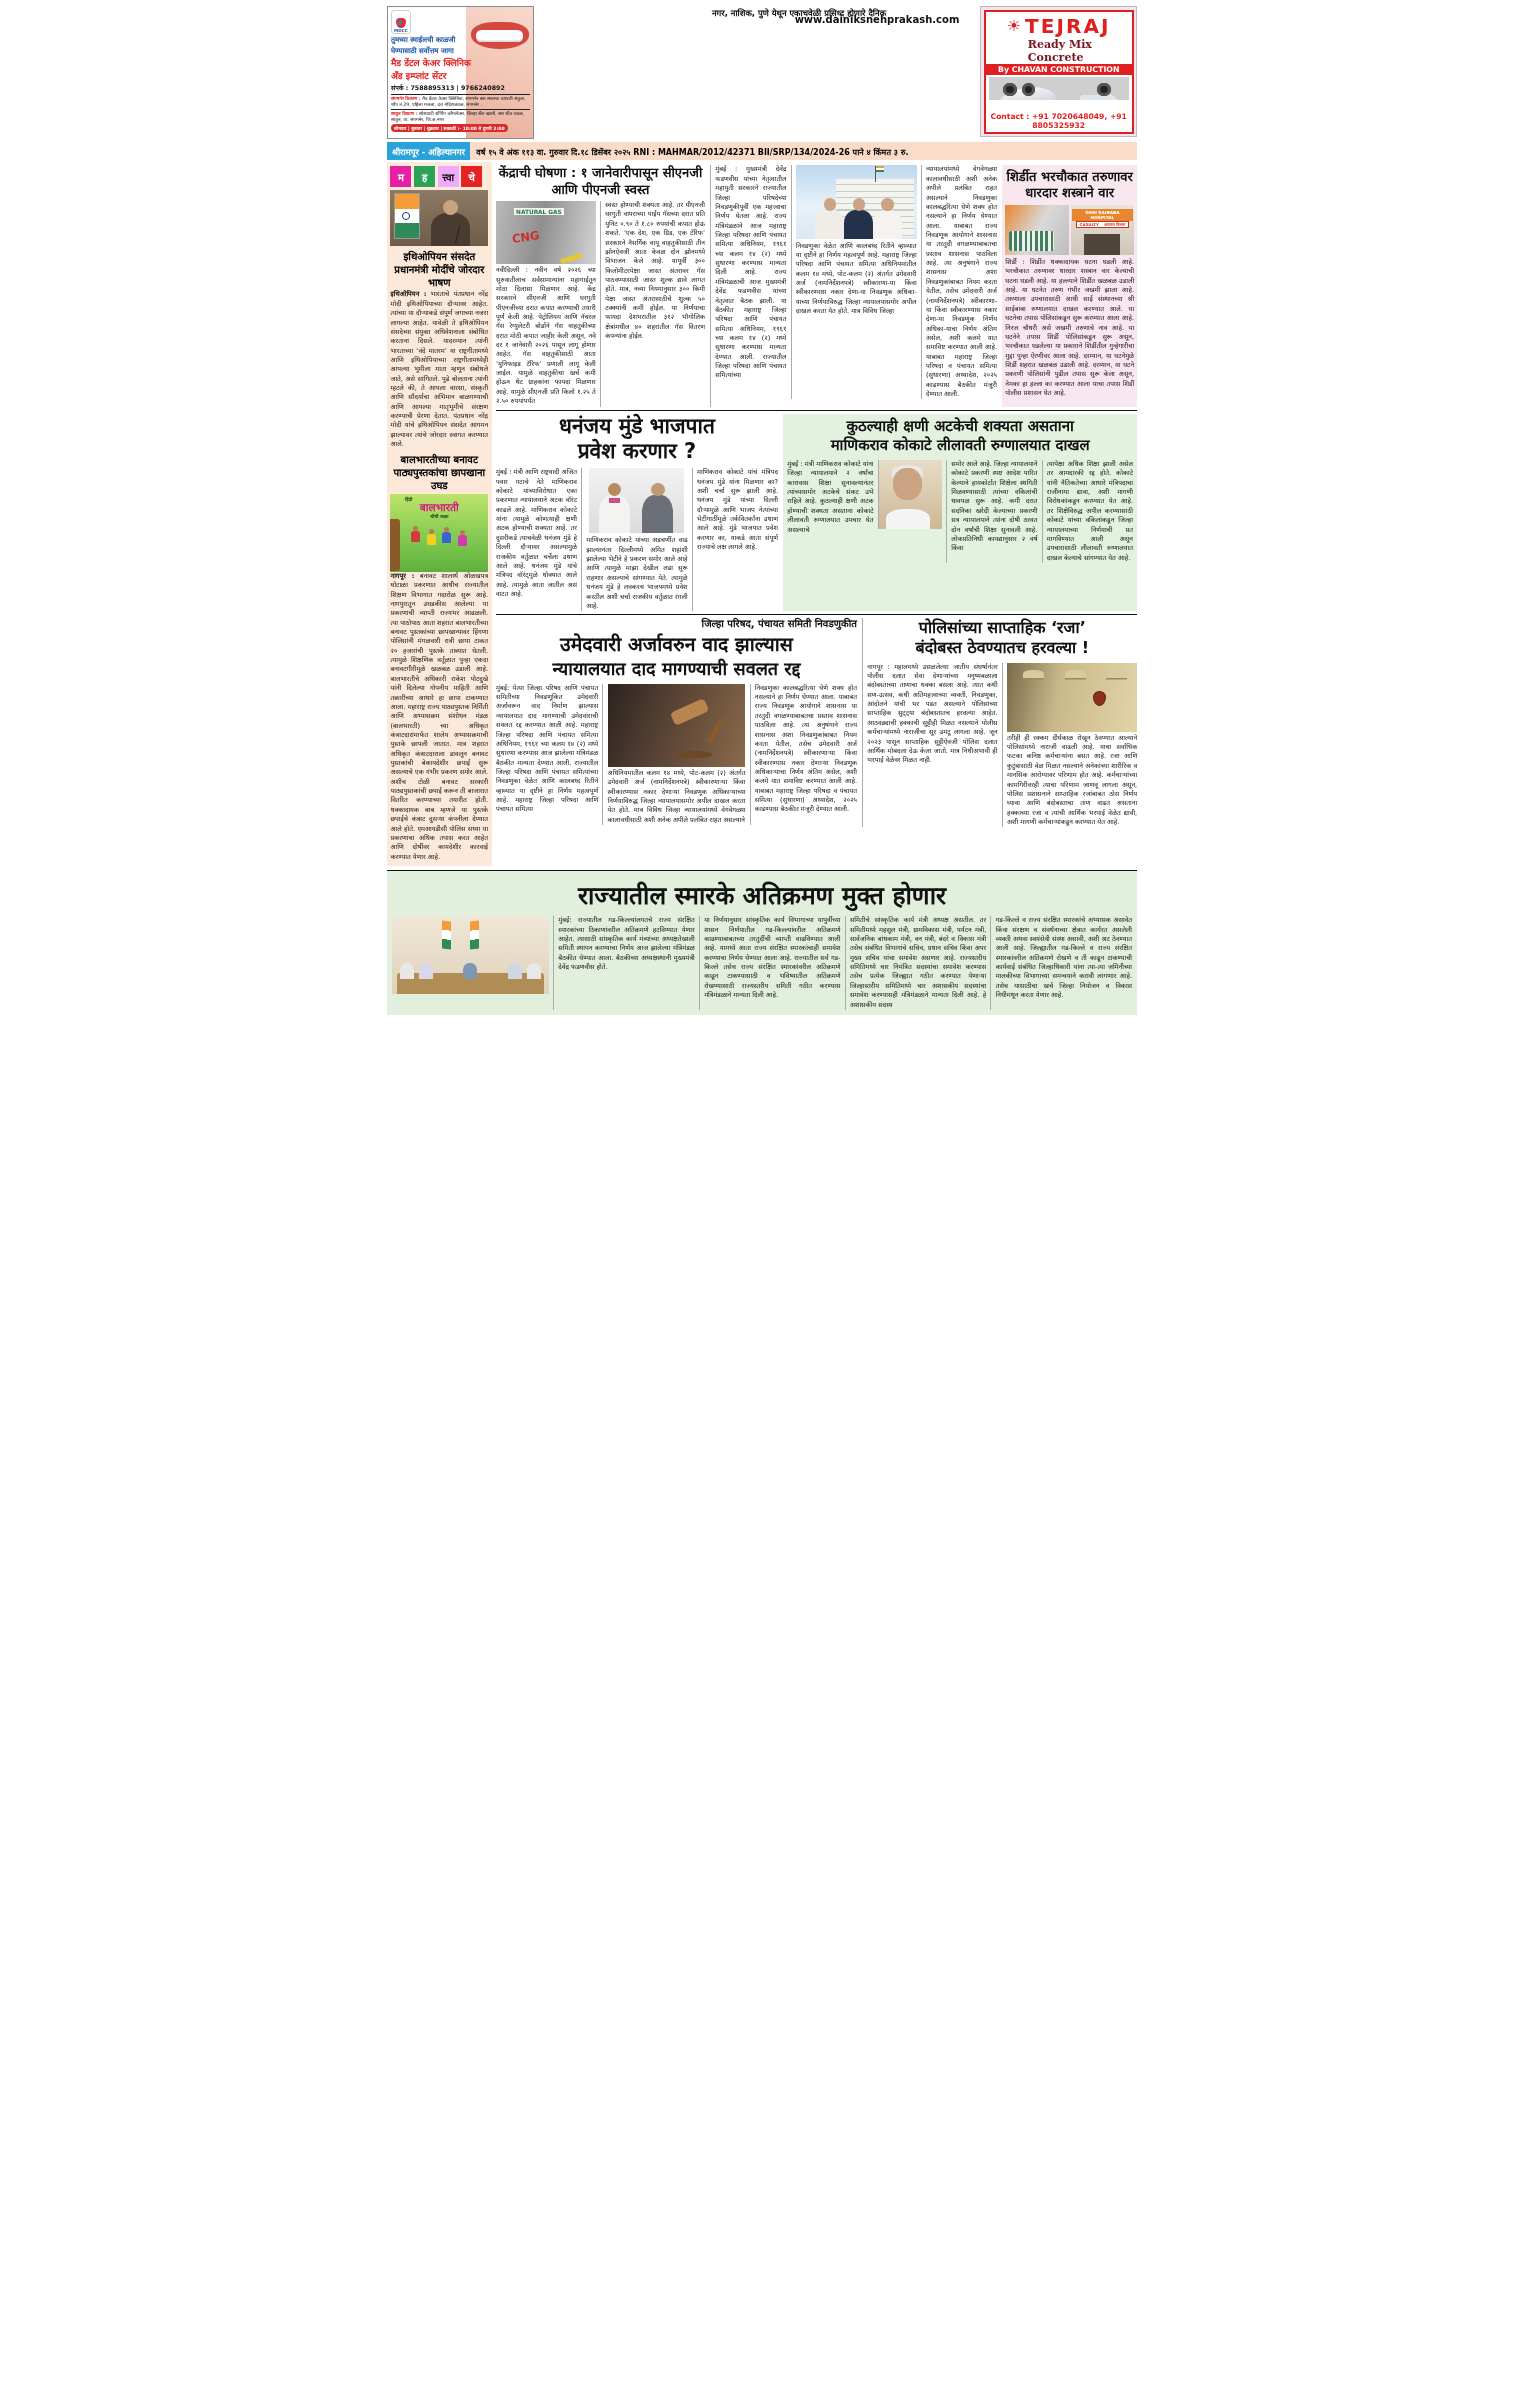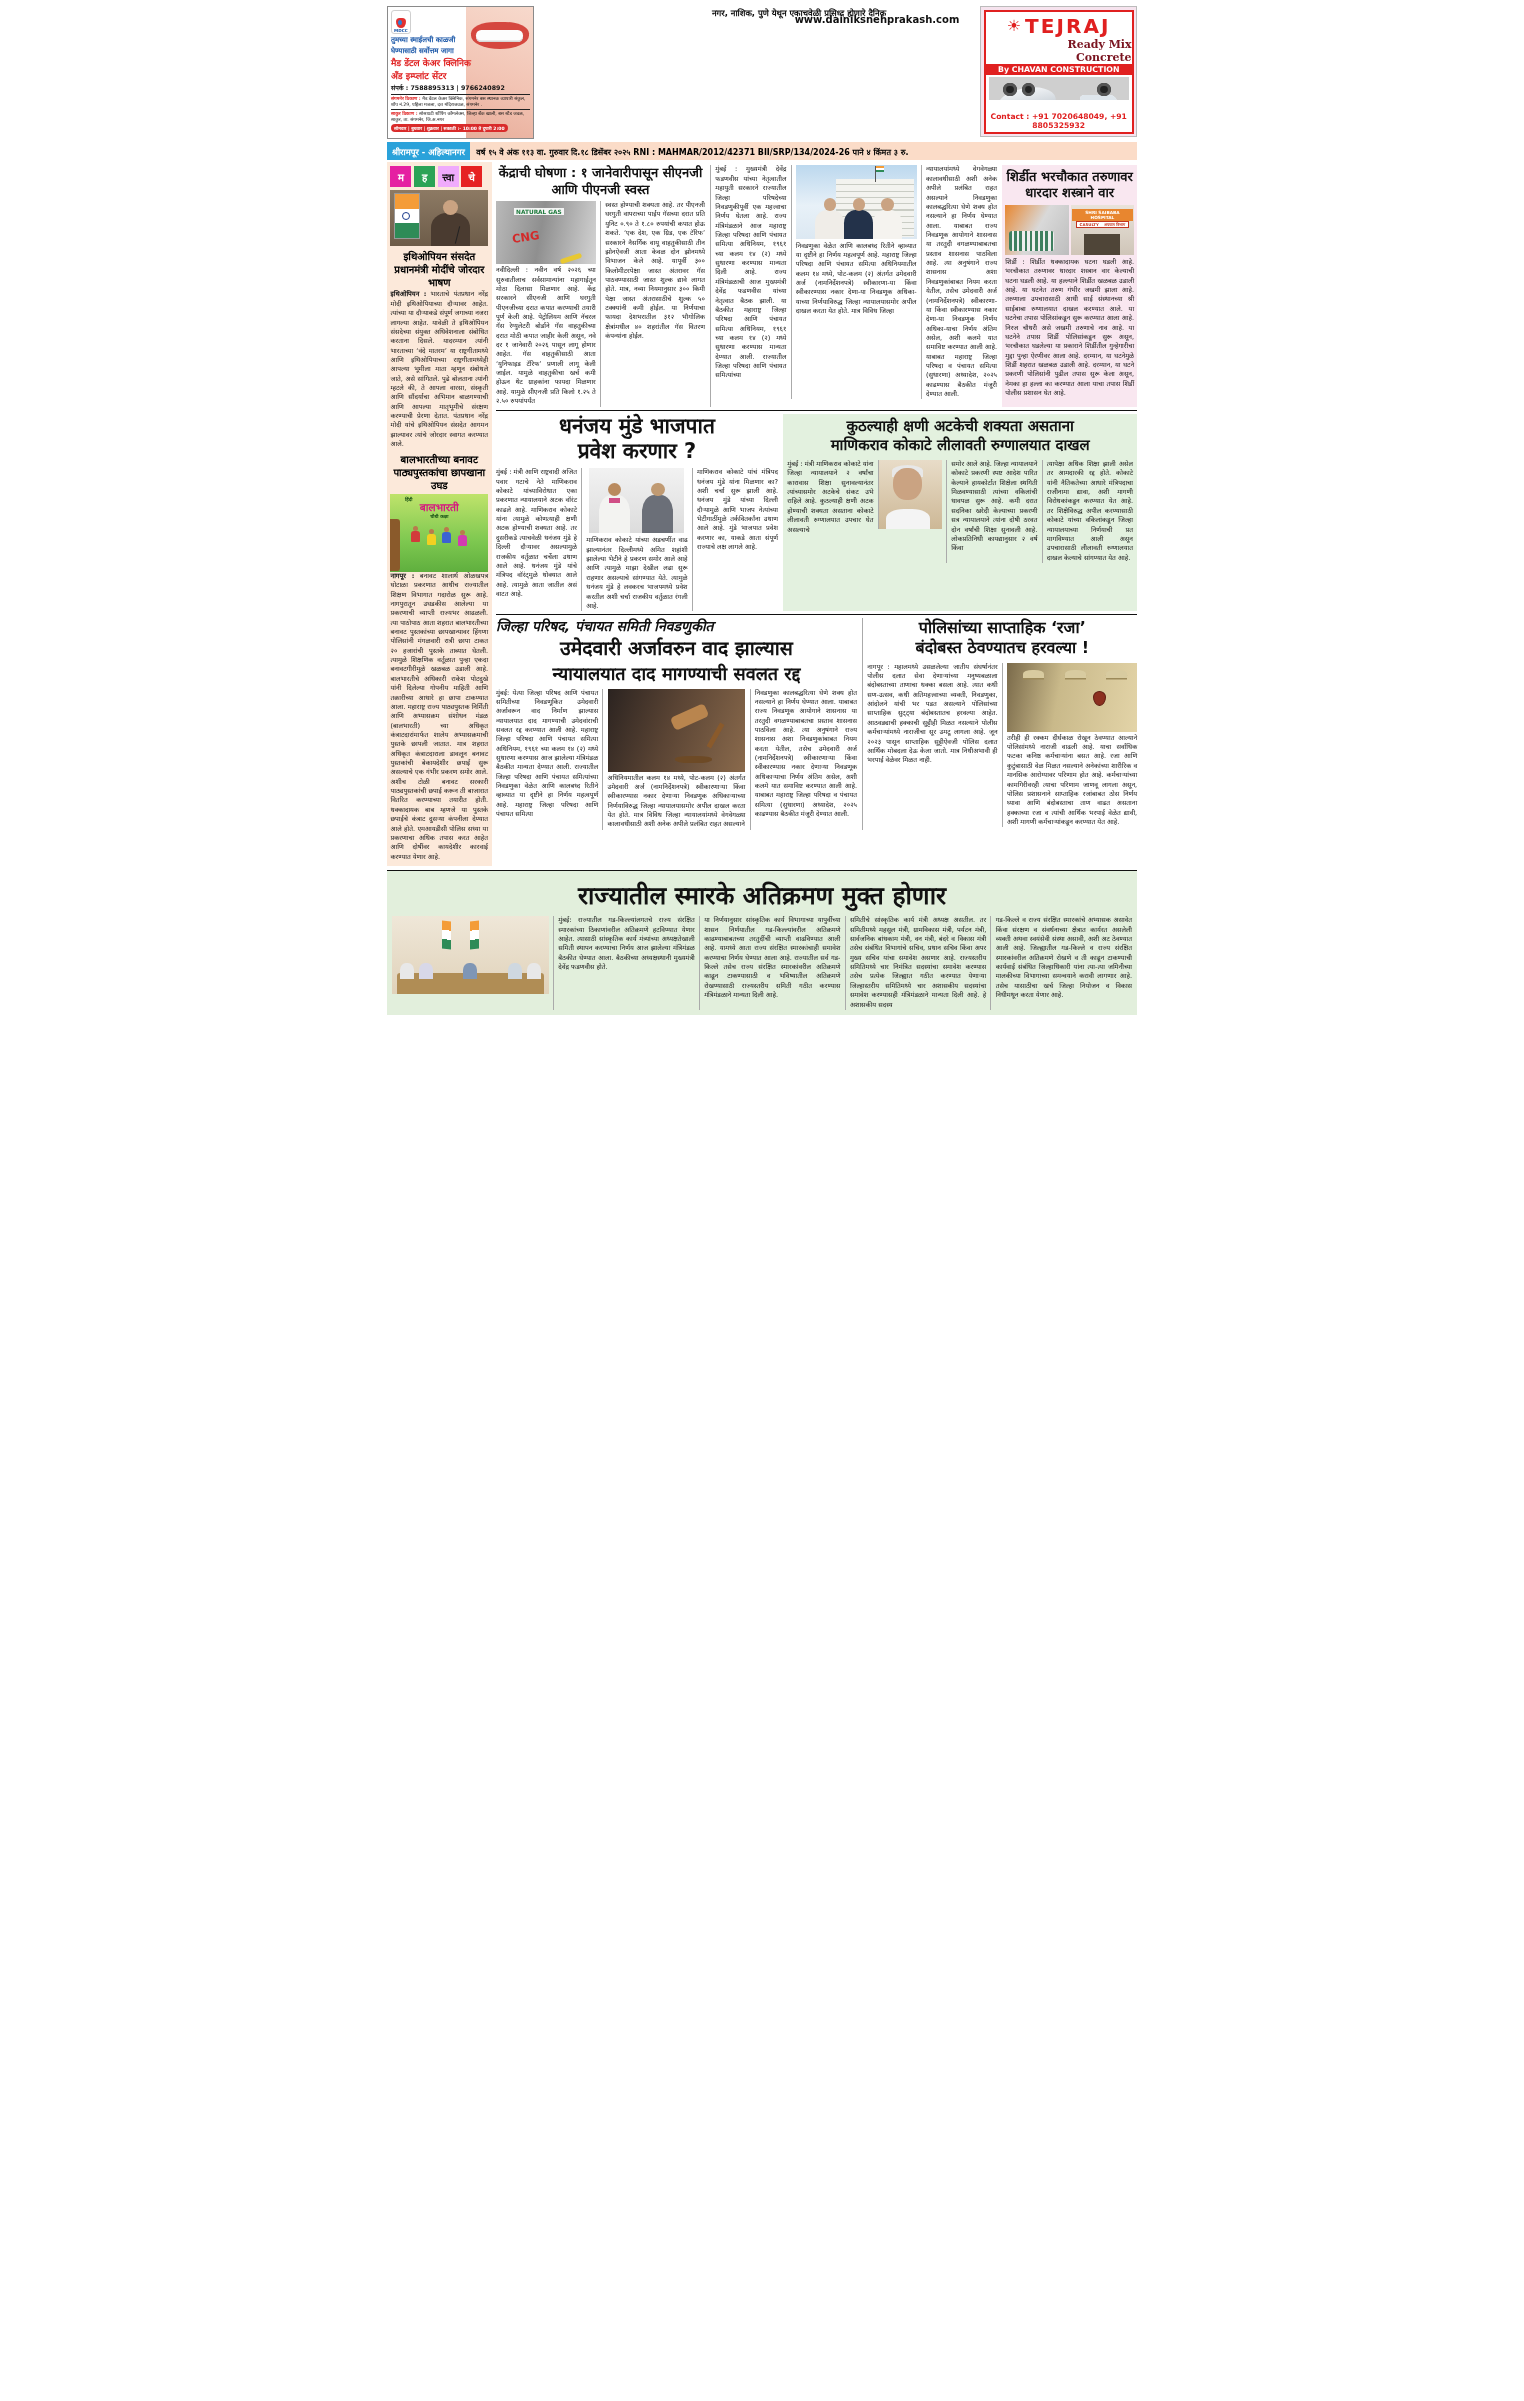--- a/index.html
+++ b/index.html
@@ -27,21 +27,21 @@
   .masthead{flex:1;position:relative;text-align:center;padding-top:1px;}
   .masthead .tagline{font-size:8.4px;font-weight:bold;color:#111;margin-left:84px;}
   .masthead .title{color:#e8232a;font-weight:bold;font-size:62px;line-height:1.02;letter-spacing:-1px;}
   .masthead .site{font-size:10px;font-weight:bold;color:#111;text-align:right;margin-right:15.7px;margin-top:-4.2px;}
 
   .ad-tejraj{width:157px;height:131px;background:#f6e3ee;border:0.5px solid #bbb;padding:2.6px;box-sizing:border-box;}
   .tejraj-box{border:2.1px solid #e02020;height:100%;background:#fff;display:flex;flex-direction:column;box-sizing:border-box;}
   .tejraj-top{display:flex;align-items:center;justify-content:center;gap:4.2px;padding:2.1px 1px 0 1px;}
   .sun{color:#e02020;font-size:15.7px;line-height:1;}
   .tejraj-name{color:#e02020;font-weight:bold;font-size:20px;letter-spacing:2.1px;}
-  .tejraj-sub{font-family:"DejaVu Serif",serif;color:#7a1420;font-weight:bold;font-size:11px;text-align:right;padding-left:42px;}
+  .tejraj-sub{font-family:"DejaVu Serif",serif;color:#7a1420;font-weight:bold;font-size:11px;text-align:left;padding-left:42px;}
   .tejraj-bar{background:#e02020;color:#fff;font-weight:bold;font-size:7.8px;text-align:center;padding:1px 0;}
   .truck{flex:1;margin:2.1px 3.1px;background:linear-gradient(#e9edf2,#c9d2da);position:relative;overflow:hidden;}
   .truck .drum{position:absolute;left:9.4px;top:11.5px;width:58px;height:30px;background:linear-gradient(#f4f6f8,#b9c2cb);border-radius:45% 55% 50% 50%;transform:rotate(-12deg);}
   .truck .cab{position:absolute;right:11.5px;top:18px;width:37px;height:27px;background:#f8fafc;border-radius:4.2px 7.3px 2.1px 2.1px;box-shadow:inset 0 5.2px 0 #dfe6ec;}
   .truck .w1,.truck .w2,.truck .w3{position:absolute;bottom:4.2px;width:13.6px;height:13.6px;border-radius:50%;background:#222;box-shadow:inset 0 0 0 3.1px #555;}
   .truck .w1{left:14.6px;} .truck .w2{left:33px;} .truck .w3{right:18px;}
   .tejraj-contact{color:#e02020;font-weight:bold;font-size:7.6px;text-align:center;padding:1px 0 2.1px 0;margin-top:8px;}
 
   
   .datestrip{display:flex;align-items:center;background:#fbdcc8;margin:2.1px 6.3px;height:18px;}
@@ -125,21 +125,21 @@
   .pm2:before{content:"";position:absolute;top:-12.6px;left:9px;width:13.6px;height:13.6px;border-radius:50%;background:#c09a72;}
 
   .kokate{flex:1;min-width:0;background:#e3f1df;padding:3.1px 4.2px;box-sizing:border-box;}
   .kokate-head{font-weight:bold;font-size:15px;text-align:center;line-height:1.3;margin-bottom:4.2px;}
   .photo-kokate{width:59px;height:69px;background:linear-gradient(#e8dcc8,#cdb896);flex-shrink:0;}
   .pk-head{position:absolute;top:8.4px;left:14.6px;width:29px;height:32px;border-radius:46%;background:#caa382;}
   .pk-hair{position:absolute;top:5.2px;left:13.6px;width:31px;height:11.5px;border-radius:50% 50% 0 0;background:#e8e8e8;}
   .pk-body{position:absolute;bottom:-4.2px;left:7.3px;width:44px;height:24px;border-radius:40% 40% 0 0;background:#f4f4f4;}
 
   .zp{width:361px;flex-shrink:0;}
-  .zp-h1{font-weight:bold;font-size:14px;text-align:left;line-height:1.2;font-style:italic;}
+  .zp-h1{font-weight:bold;font-size:10px;text-align:right;line-height:1.2;}
   .zp-h2{font-weight:bold;font-size:19.4px;text-align:center;line-height:1.2;margin-top:2.1px;}
   .zp-h3{font-weight:bold;font-size:18px;text-align:center;line-height:1.2;margin:2.1px 0 4.2px 0;}
   .photo-gavel{width:100%;height:83px;background:linear-gradient(110deg,#2b2320,#5a4434 45%,#8a6a4c);}
   .gavel-head{position:absolute;right:37px;top:21px;width:37px;height:13.6px;border-radius:4.2px;background:#b9854e;transform:rotate(-24deg);}
   .gavel-handle{position:absolute;right:27px;top:33px;width:5.2px;height:27px;background:#8a5a2b;transform:rotate(30deg);}
   .gavel-base{position:absolute;right:33px;bottom:8.4px;width:37px;height:7.3px;border-radius:40%;background:#6d4a26;}
 
   .police{flex:1;min-width:0;}
   .police-head{font-weight:bold;font-size:16px;text-align:center;line-height:1.25;margin-bottom:4.2px;}
   .photo-police{width:100%;height:69px;background:linear-gradient(100deg,#7a6a4a,#c9b98a 40%,#e3d4a8);}

